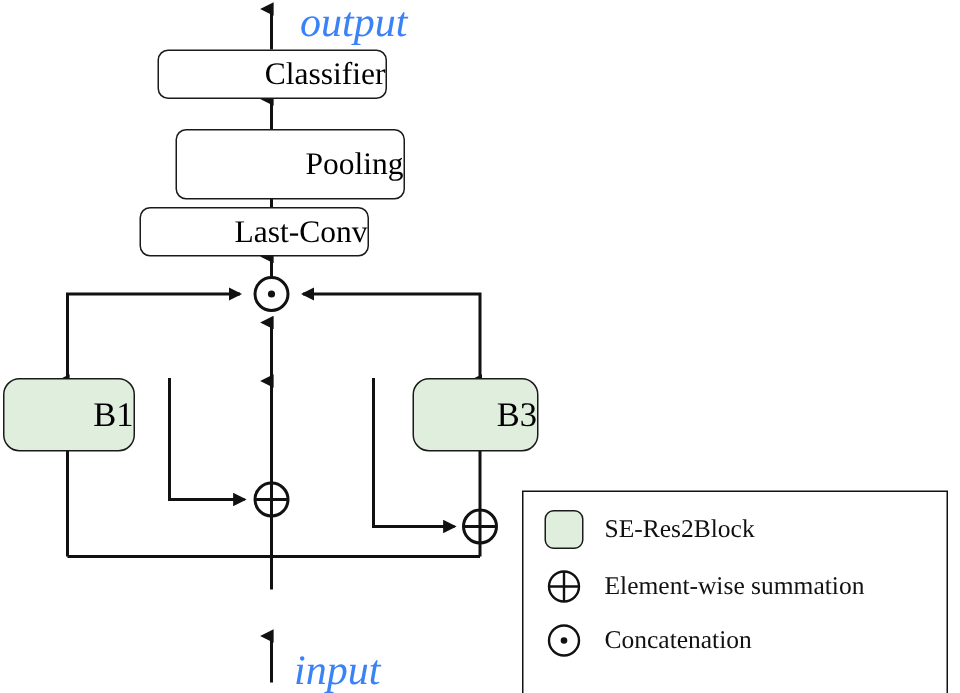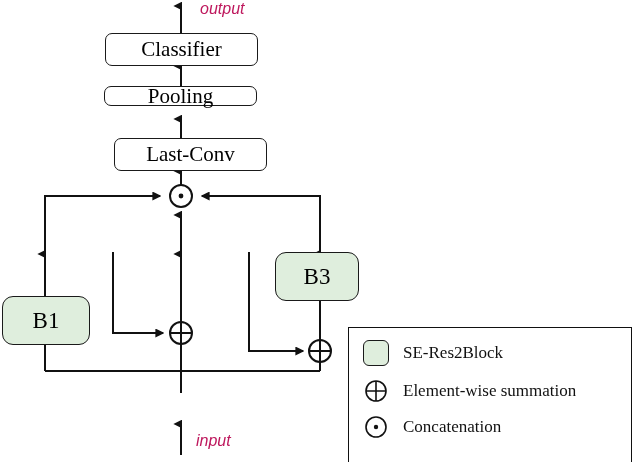--- a/index.html
+++ b/index.html
@@ -12,39 +12,39 @@
   }
   #stage{position:absolute;left:0;top:0;width:640px;height:462px;}
   #wires{position:absolute;left:0;top:0;width:640px;height:462px;}
 
   .node{
     position:absolute;
     box-sizing:border-box;
     border:1.6px solid #1a1a1a;
     border-radius:7px;
     background:#ffffff;
-    display:flex;align-items:center;justify-content:center;
+    display:flex;align-items:center;justify-content:flex-end;
     font-family:"Liberation Serif", serif;
     color:#000;
     white-space:nowrap;
   }
   .node.plain{font-size:21px;}
   .node.block{
     background:#dfeedd;
     border-radius:11px;
     font-size:23px;
     border:1.6px solid #1a1a1a;
   }
 
   .freetext{
     position:absolute;
-    font-family:Liberation Sans, sans-serif;
+    font-family:Liberation Serif, serif;
     font-style:italic;
-    font-size:16px;
-    color:#be185d;
+    font-size:28px;
+    color:#3b82f6;
     white-space:nowrap;
   }
 
   
   #legend{
     position:absolute;
     left:348px;top:327px;width:284px;height:144px;
     box-sizing:border-box;
     border:1.8px solid #111;
     background:#fff;
@@ -140,29 +140,29 @@
     <g>
       <circle cx="320" cy="351" r="11" fill="#fff" stroke="#111" stroke-width="2"></circle>
       <path d="M309,351 L331,351 M320,340 L320,362" stroke="#111" stroke-width="2"></path>
     </g>
   </svg>
 
   <div class="node plain" style="left:105px;top:33px;width:153px;height:33px;">
     <span>Classifier</span>
   </div>
 
-  <div class="node plain" style="left:104px;top:86px;width:153px;height:20px;">
+  <div class="node plain" style="left:117px;top:86px;width:153px;height:47px;">
     <span>Pooling</span>
   </div>
 
-  <div class="node plain" style="left:114px;top:138px;width:153px;height:33px;">
+  <div class="node plain" style="left:93px;top:138px;width:153px;height:33px;">
     <span>Last-Conv</span>
   </div>
 
-  <div class="node block" style="left:2px;top:252px;width:88px;height:49px;margin-top:44px;">
+  <div class="node block" style="left:2px;top:252px;width:88px;height:49px;">
     <span>B1</span>
   </div>
 
 
   <div class="node block" style="left:275px;top:252px;width:84px;height:49px;">
     <span>B3</span>
   </div>
 
 
   <div class="freetext" style="left:200px;top:0px;">output</div>

